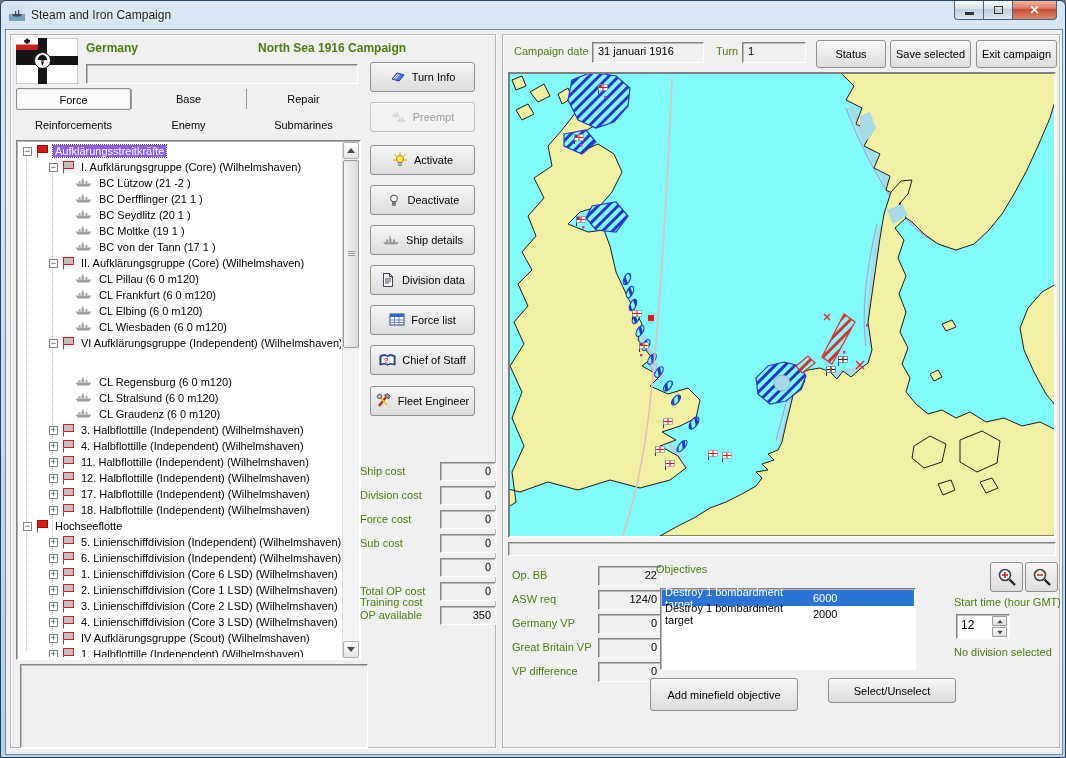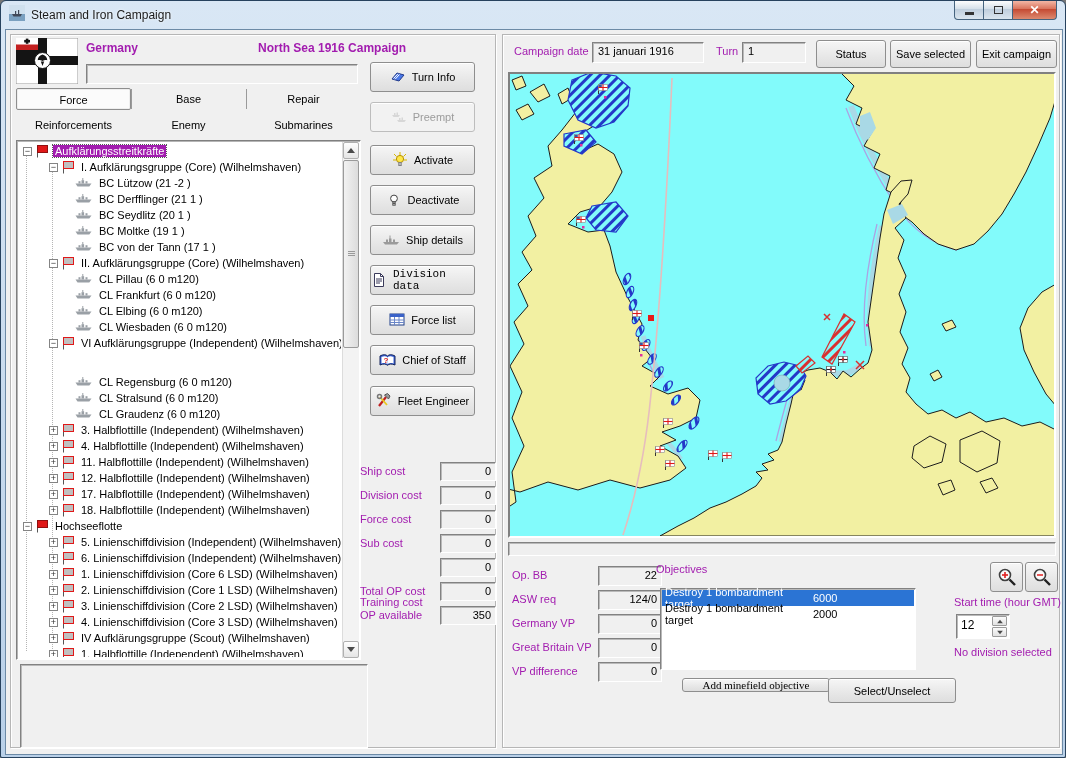--- a/index.html
+++ b/index.html
@@ -12,21 +12,21 @@
   .winbtns{position:absolute;right:8px;top:0;display:flex;}
   .winbtn{height:19px;border:1px solid #45637e;border-top:none;background:linear-gradient(#fdfdfd,#d4dfe9 45%,#bfcedd 46%,#dbe6ef);
     display:flex;align-items:center;justify-content:center;font-size:10px;color:#333;}
   .winbtn.min{width:30px;border-radius:0 0 0 4px;}
   .winbtn.max{width:28px;border-left:none;border-right:none;}
   .winbtn.close{width:45px;border-radius:0 0 4px 0;background:linear-gradient(#f3b6a5,#d9715a 45%,#c54a33 46%,#dd8a70);color:#fff;font-weight:bold;font-size:12px;}
   .glyph-min{width:9px;height:3px;background:#333;margin-top:6px;}
   .glyph-max{width:9px;height:8px;border:1.5px solid #333;}
   .client{position:absolute;left:4px;top:28px;width:1058px;height:726px;background:#f0f0f0;border:1px solid #6c8aa6;}
   .groupbox{position:absolute;border:1px solid #b6b6b6;box-shadow:inset 1px 1px 0 #fff, 1px 1px 0 #fff;}
-  .lbl{position:absolute;font-size:11px;color:#a21caf;white-space:nowrap;}
+  .lbl{position:absolute;font-size:11px;color:#4d7c0f;white-space:nowrap;}
   .bold{font-weight:bold;font-size:12px;}
   .sunken{border:1px solid;border-color:#828282 #ffffff #ffffff #828282;box-shadow:inset 1px 1px 0 #b9b9b9;background:#f0f0f0;}
   .sunken-white{border:1px solid;border-color:#828282 #ffffff #ffffff #828282;box-shadow:inset 1px 1px 0 #b9b9b9;background:#fff;}
   .btn{position:absolute;background:linear-gradient(#f6f6f6,#e7e7e7 60%,#dedede);border:1px solid #8e8e8e;border-radius:3px;
     font-size:11px;display:flex;align-items:center;justify-content:center;gap:6px;color:#000;cursor:default;box-shadow:inset 0 1px 0 #fff;}
   .btn.disabled{color:#9c9c9c;border-color:#bdbdbd;background:#f2f2f2;}
   .numfield{position:absolute;font-size:11px;text-align:right;padding:2px 4px 0 2px;}
   
   .tabcell{position:absolute;height:22px;width:115px;text-align:center;font-size:11px;line-height:22px;}
   .tab-active{border:1px solid #8e8e8e;border-radius:2px;background:#fbfbfb;box-shadow:inset 0 0 0 1px #eee;}
@@ -34,21 +34,21 @@
   
   .tree{position:absolute;left:10px;top:110px;width:345px;height:520px;background:#fff;
     border:1px solid;border-color:#7f7f7f #fff #fff #7f7f7f;box-shadow:inset 1px 1px 0 #b5b5b5;overflow:hidden;}
   .tree-inner{position:absolute;left:2px;top:2px;right:19px;bottom:2px;overflow:hidden;}
   .guide{position:absolute;width:0;border-left:1px dotted #b5b5b5;}
   .trow{position:relative;height:16px;display:flex;align-items:center;white-space:nowrap;font-size:11px;}
   .exp{display:inline-flex;width:9px;height:9px;border:1px solid #848484;background:#fff;font-size:9px;line-height:7px;
     align-items:center;justify-content:center;margin-right:4px;flex:none;color:#333;}
   .ti{margin-right:5px;flex:none;}
   .tlabel{padding:0 2px;}
-  .tlabel.sel{background:#a21caf;color:#fff;outline:1px dotted #555;}
+  .tlabel.sel{background:#8b5cf6;color:#fff;outline:1px dotted #555;}
   
   .sb{position:absolute;right:1px;top:1px;width:17px;bottom:1px;background:#f3f3f3;border-left:1px solid #dcdcdc;}
   .sb-btn{position:absolute;left:0;width:16px;height:17px;background:linear-gradient(#fefefe,#e5e5e5);border:1px solid #b0b0b0;border-radius:2px;
     display:flex;align-items:center;justify-content:center;}
   .sb-thumb{position:absolute;left:0;width:16px;background:linear-gradient(90deg,#f2f2f2,#dcdcdc);border:1px solid #9a9a9a;border-radius:2px;}
   .grip{position:absolute;left:4px;top:50%;width:7px;height:5px;margin-top:-3px;
     background:repeating-linear-gradient(#9a9a9a 0 1px,transparent 1px 2px);}
   .tri-up{width:0;height:0;border-left:4px solid transparent;border-right:4px solid transparent;border-bottom:5px solid #4a4a4a;}
   .tri-down{width:0;height:0;border-left:4px solid transparent;border-right:4px solid transparent;border-top:5px solid #4a4a4a;}
   
@@ -485,21 +485,21 @@
             <svg width="18" height="12">
               <path d="M1 8 h16 l-2 2.6 H3 Z" fill="#9a9a9a"></path>
               <rect x="4" y="5.5" width="2" height="2.5" fill="#9a9a9a"></rect>
               <rect x="7" y="4.5" width="2.5" height="3.5" fill="#9a9a9a"></rect>
               <rect x="11" y="5.5" width="2" height="2.5" fill="#9a9a9a"></rect>
               <line x1="8" y1="1.5" x2="8" y2="5" stroke="#9a9a9a"></line>
             </svg>
           </span>
           <span>Ship details</span>
         </div>
-        <div class="btn" style="left: 364px; top: 235px; width: 105px; height: 30px; font-family: Liberation Mono, monospace;">
+        <div class="btn" style="left: 364px; top: 235px; width: 105px; height: 30px;">
           <span style="display: inline-flex;">
             <svg width="16" height="16">
               <path d="M3.5 1.5 h6 l3 3 v10 h-9 z" fill="#fff" stroke="#3a3a5a"></path>
               <path d="M9.5 1.5 v3 h3" fill="none" stroke="#3a3a5a"></path>
               <g stroke="#3a3a5a">
                 <line x1="5" y1="7" x2="11" y2="7"></line>
                 <line x1="5" y1="9" x2="11" y2="9"></line>
                 <line x1="5" y1="11" x2="9" y2="11"></line>
               </g>
             </svg>
@@ -766,21 +766,21 @@
     <div class="sunken-white" style="position:absolute;left:654px;top:558px;width:256px;height:82px;padding:1px;" id="objList">
         <div class="obj-item sel">
           <span class="t">Destroy 1 bombardment target</span>
           <span>6000</span>
         </div>
         <div class="obj-item">
           <span class="t">Destroy 1 bombardment target</span>
           <span>2000</span>
         </div>
       </div>
-    <div class="btn" style="left:676px;top:648px;width:148px;height:14px;font-family:Liberation Serif, serif;">Add minefield objective</div>
+    <div class="btn" style="left:644px;top:648px;width:148px;height:33px;">Add minefield objective</div>
     <div class="btn" style="left:822px;top:648px;width:128px;height:25px;">Select/Unselect</div>
 
     <div class="btn" style="left:984px;top:532px;width:33px;height:30px;">
       <svg width="20" height="20">
           <circle cx="8" cy="8" r="5.5" fill="#fafafa" stroke="#404040" stroke-width="1.6"></circle>
           <line x1="12.5" y1="12.5" x2="18" y2="18" stroke="#202020" stroke-width="2.4"></line>
           <g stroke="#e02020" stroke-width="1.6">
             <line x1="8" y1="5" x2="8" y2="11"></line>
             <line x1="5" y1="8" x2="11" y2="8"></line>
           </g>

